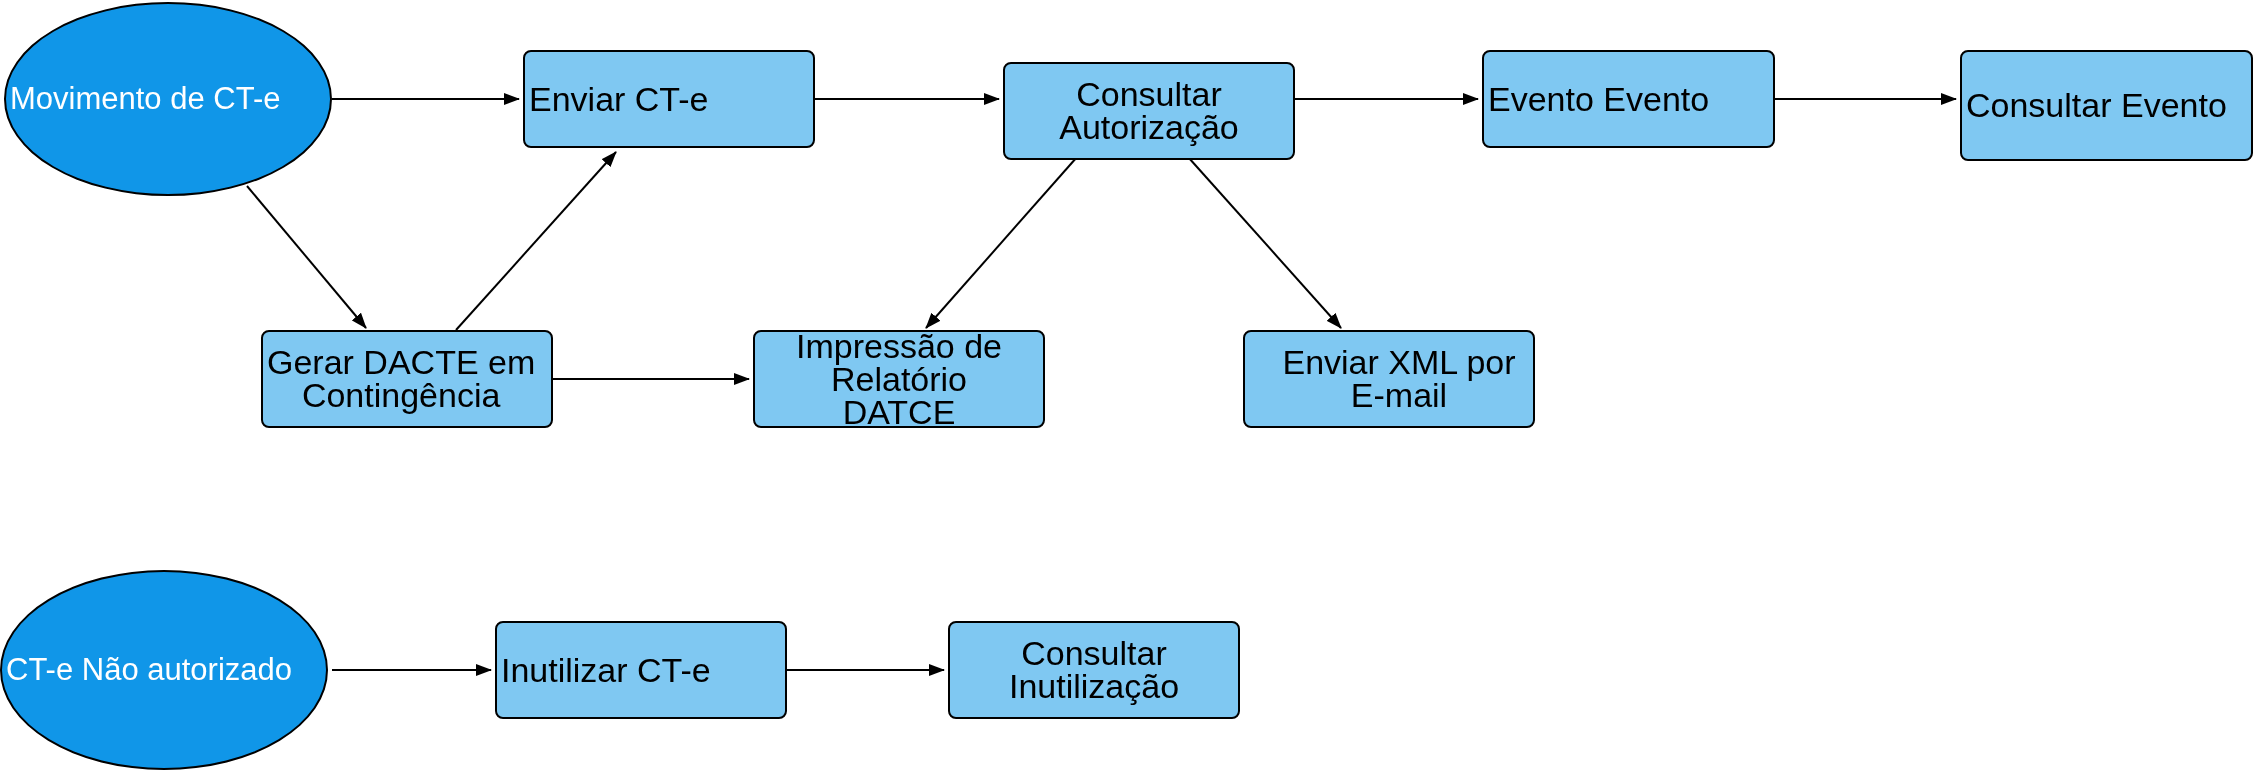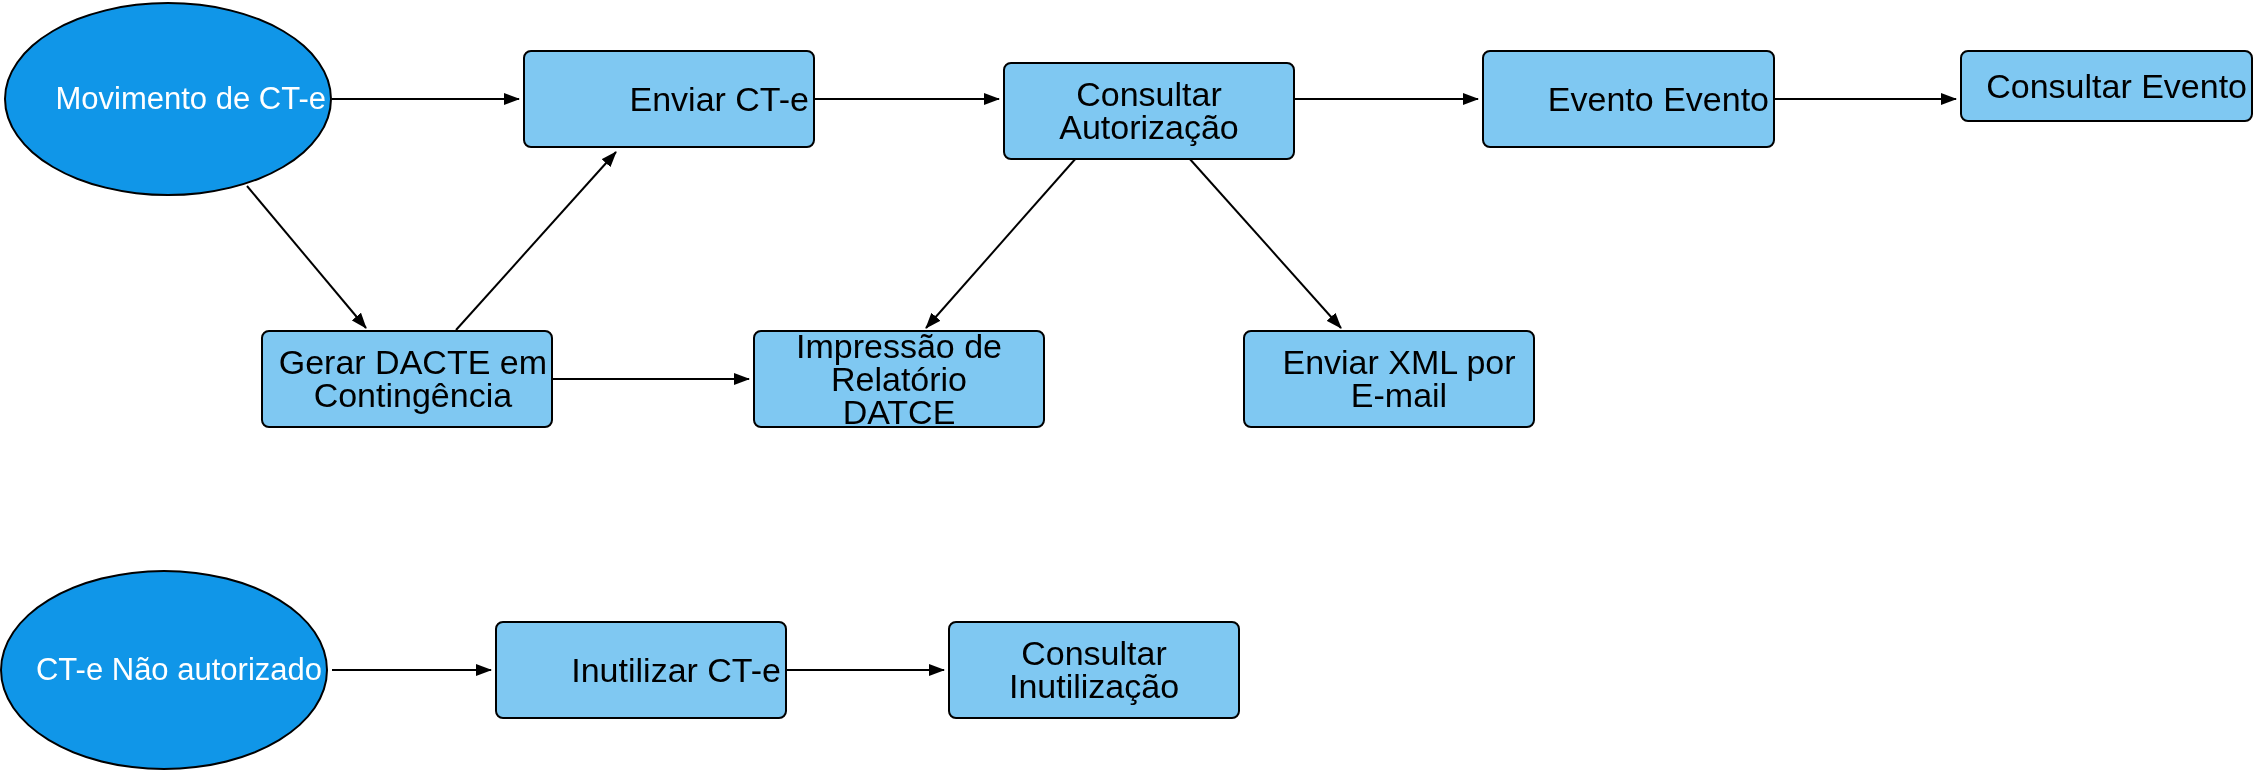--- a/index.html
+++ b/index.html
@@ -14,21 +14,21 @@
   body{
     width:2258px;height:772px;
     background:var(--background);
     font-family:"Liberation Sans","DejaVu Sans",sans-serif;
     position:relative;overflow:hidden;
   }
   .canvas{position:absolute;left:0;top:0;width:2258px;height:772px;}
   .edges{position:absolute;left:0;top:0;pointer-events:none;}
   .node{
     position:absolute;
-    display:flex;align-items:center;justify-content:flex-end;
+    display:flex;align-items:center;justify-content:flex-start;
     text-align:center;
     border:2px solid var(--stroke);
     box-sizing:border-box;
   }
   .box{
     background:var(--box-fill);
     border-radius:8px;
     color:var(--box-text);
     font-size:34px;
     line-height:33px;
@@ -39,21 +39,21 @@
     color:var(--ellipse-text);
     font-size:31px;
     line-height:36px;
   }
   .node-label{white-space:pre-line;padding:0 4px;}
   
   #n-movimento            {left:4px;   top:2px;   width:328px; height:194px;}
   #n-enviar-cte           {left:523px; top:50px;  width:292px; height:98px;}
   #n-consultar-autorizacao{left:1003px;top:62px;  width:292px; height:98px;}
   #n-enviar-evento        {left:1482px;top:50px;  width:293px; height:98px;}
-  #n-consultar-evento     {left:1960px;top:50px;  width:293px; height:72px;}
+  #n-consultar-evento     {left:1960px;top:50px;  width:293px; height:111px;}
   #n-gerar-dacte          {left:261px; top:330px; width:292px; height:98px;}
   #n-impressao            {left:753px; top:330px; width:292px; height:98px;}
   #n-enviar-xml           {left:1243px;top:330px; width:292px; height:98px;padding-left:20px;}
   #n-cte-nao-autorizado   {left:0;   top:570px; width:328px; height:200px;}
   #n-inutilizar           {left:495px; top:621px; width:292px; height:98px;}
   #n-consultar-inutilizacao{left:948px;top:621px; width:292px; height:98px;}
 </style>
 </head>
 <body>
 

